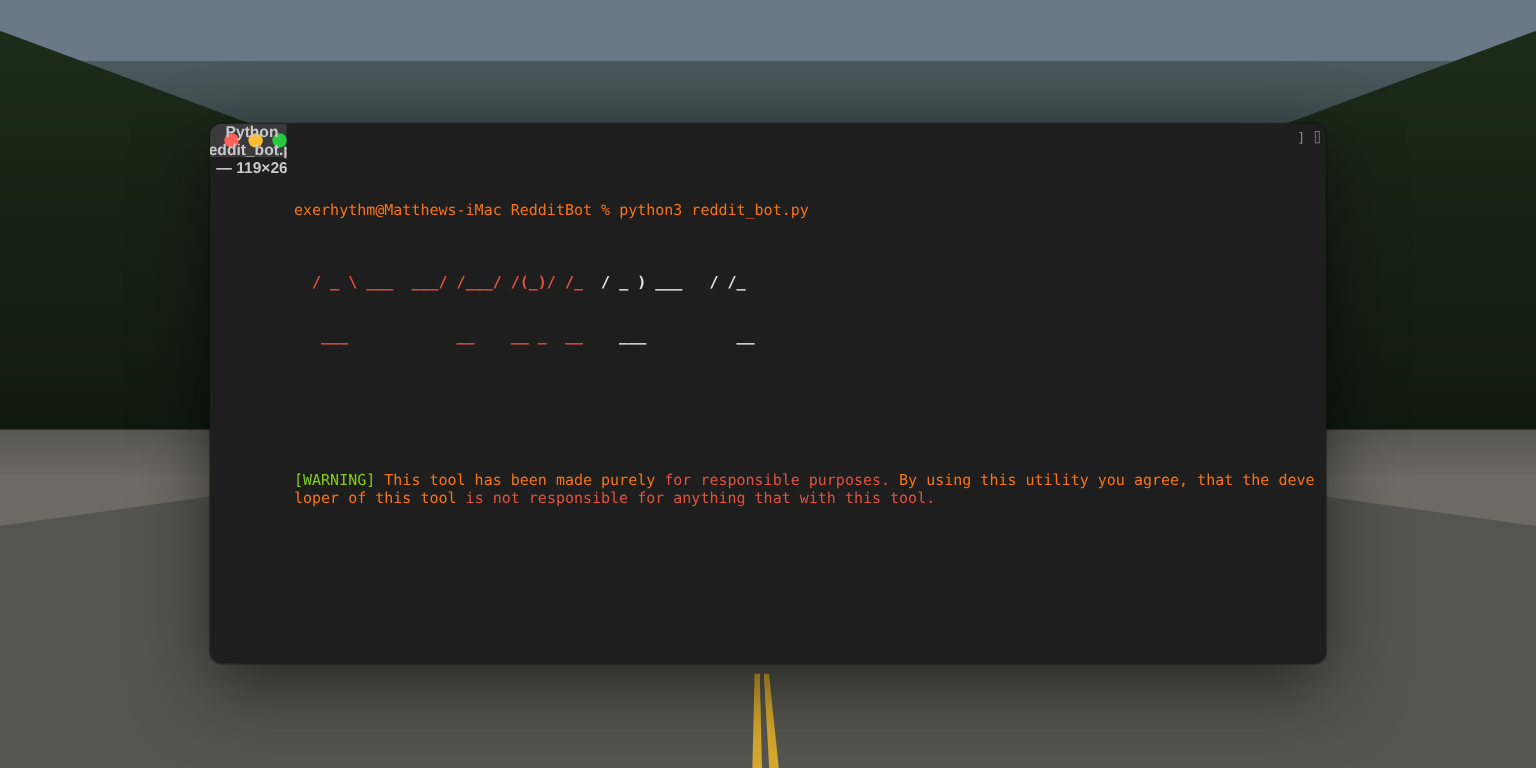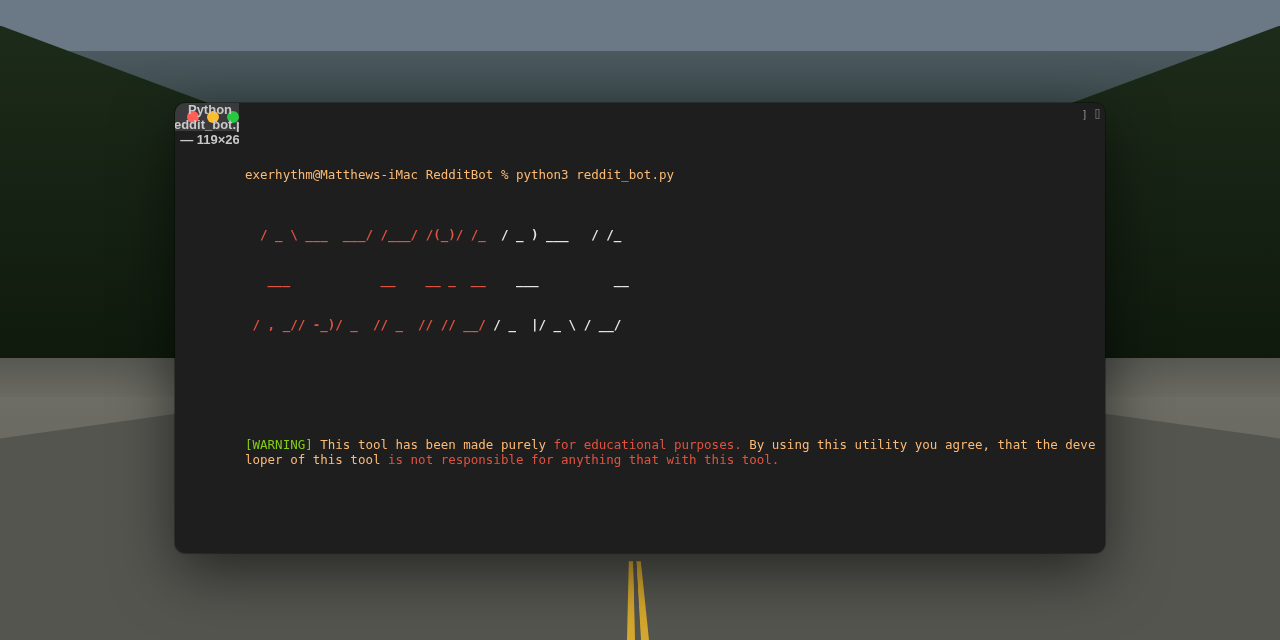--- a/index.html
+++ b/index.html
@@ -125,21 +125,21 @@
     font-size: 12.5px;
     line-height: 15px;
     color: #d9d9d4;
     white-space: pre;
     overflow: hidden;
     position: relative;
   }
   .term-body .row { white-space: pre-wrap; word-break: break-all; }
   .c-red    { color: #e15241; }
   .c-orange { color: #84cc16; }
-  .c-white  { color: #fdba74; }
+  .c-white  { color: #f97316; }
   .ascii-red { color: #e15241; font-weight: bold; }
   .ascii-wht { color: #e6e6e2; font-weight: bold; }
   .scroll-indicator {
     position: absolute;
     top: 4px; right: 4px;
     font-size: 11px;
     color: #8a8a85;
     font-family: Menlo, monospace;
   }
 </style>
@@ -165,25 +165,24 @@
     </div>
   </div>
 
   <div class="term-body">
     <div class="scroll-indicator">] ⌷</div>
 
     <div class="row"><span class="c-white"><span>exerhythm@Matthews-iMac</span> <span>RedditBot</span> % <span>python3 reddit_bot.py</span></span></div>
 
     <div class="row"><span class="ascii-red">  / _ \ ___  ___/ /___/ /(_)/ /_</span><span class="ascii-wht">  / _ ) ___   / /_</span></div>
     <div class="row"><span class="ascii-red">   ___            __    __ _  __ </span><span class="ascii-wht">   ___          __ </span></div>
-    <div class="row"><span class="ascii-red"> / , _// -_)/ _  // _  // // __/</span><span class="ascii-wht"> / _  |/ _ \ / __/</span></div>
 
     <div class="row">&nbsp;</div>
 
-    <div class="row"><span class="c-orange">[WARNING]</span><span class="c-white"> This tool has been made purely </span><span class="c-red">for educational purposes.</span><span class="c-white"> By using this utility you agree, that the developer of this tool </span><span class="c-red">is not responsible for anything that with this tool.</span></div>
+    <div class="row"><span class="c-orange">[WARNING]</span><span class="c-white"> This tool has been made purely </span><span class="c-red">for responsible purposes.</span><span class="c-white"> By using this utility you agree, that the developer of this tool </span><span class="c-red">is not responsible for anything that with this tool.</span></div>
 
     
     
     
 
     
     
     
     
 

